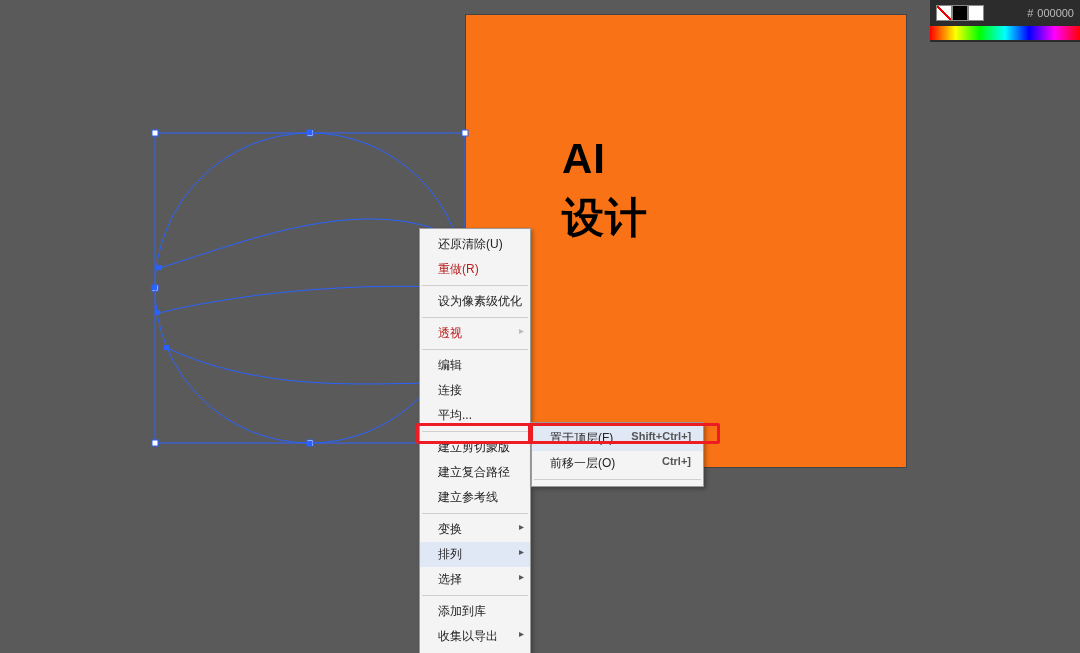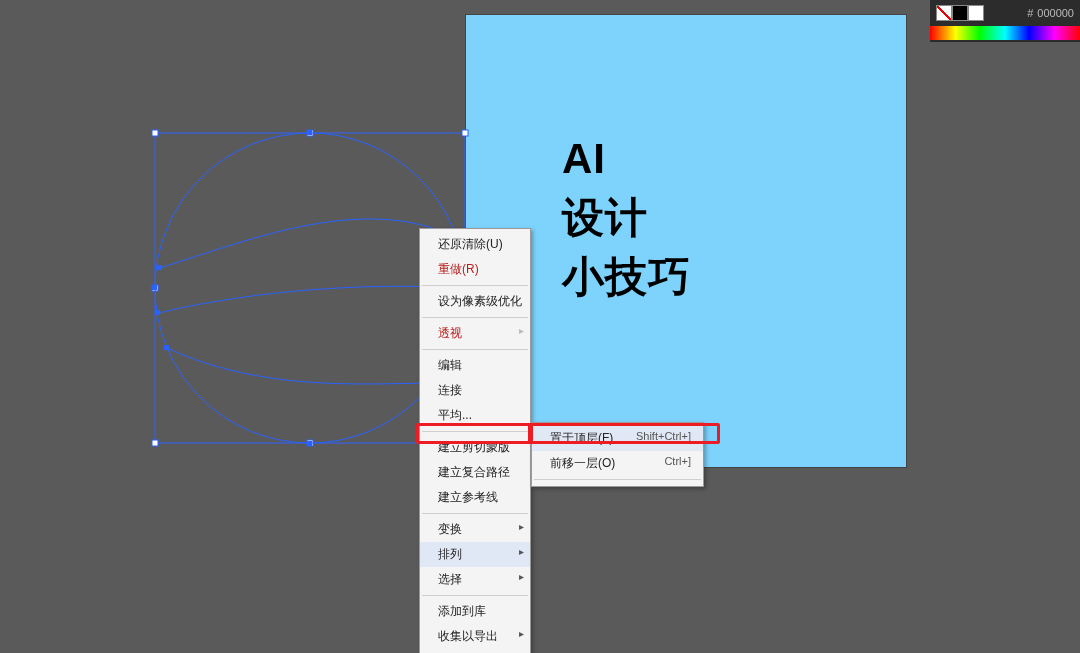--- a/index.html
+++ b/index.html
@@ -11,21 +11,21 @@
       position: relative;
       overflow: hidden;
     }
     
     .artboard {
       position: absolute;
       left: 466px;
       top: 15px;
       width: 440px;
       height: 452px;
-      background: #7dd3fc;
+      background: #f97316;
       box-shadow: 0 0 0 1px #444;
     }
     .artboard .heading {
       position: absolute;
       left: 96px;
       top: 115px;
       font-weight: 900;
       font-size: 42px;
       line-height: 1.4;
       color: #000;
@@ -134,41 +134,40 @@
       left: 531px;
       top: 422px;
       width: 173px;
     }
     .menu.sub .menu-item {
       display: flex;
       justify-content: space-between;
       gap: 18px;
       padding-right: 12px;
     }
-    .menu.sub .shortcut { color:#555; font-size:11px; }
+    .menu.sub .shortcut { color:#555; font-size:11px;font-weight:bold; }
     .menu.sub .menu-item.disabled .shortcut { color:#b4b4b4; }
 
     
     .highlight {
       position: absolute;
       border: 3px solid #ec1b24;
       border-radius: 2px;
       pointer-events: none;
     }
     .highlight.h1 { left: 416px; top: 423px; width: 117px; height: 21px; }
     .highlight.h2 { left: 528px; top: 423px; width: 192px; height: 21px; }
   </style>
 </head>
 <body>
 
 <div class="artboard">
   <div class="heading">
     <div>AI</div>
     <div>设计</div>
-    <div>小技巧</div>
   </div>
 </div>
 
 <div class="selection">
   <svg viewBox="0 0 310 310">
 
     <rect class="sel-bbox" x="0" y="0" width="310" height="310"></rect>
 
     <rect class="sel-corner" x="-3" y="-3" width="6" height="6"></rect>
     <rect class="sel-corner" x="152" y="-3" width="6" height="6"></rect>

